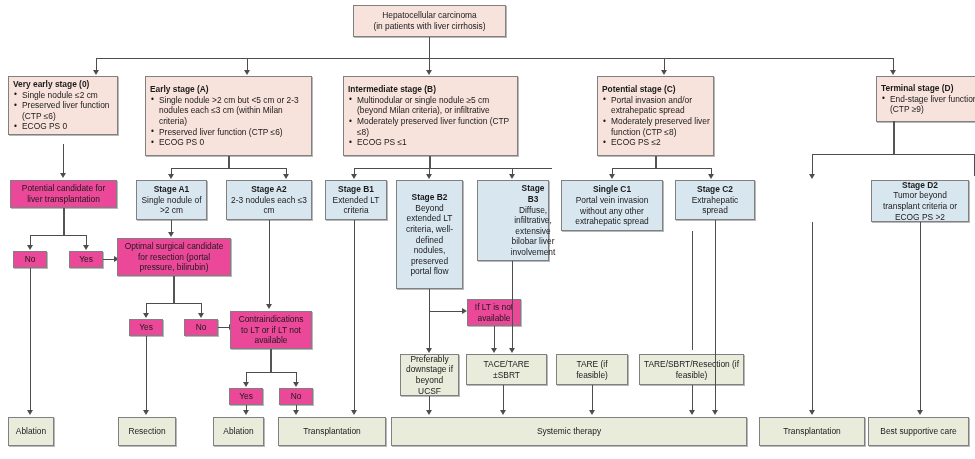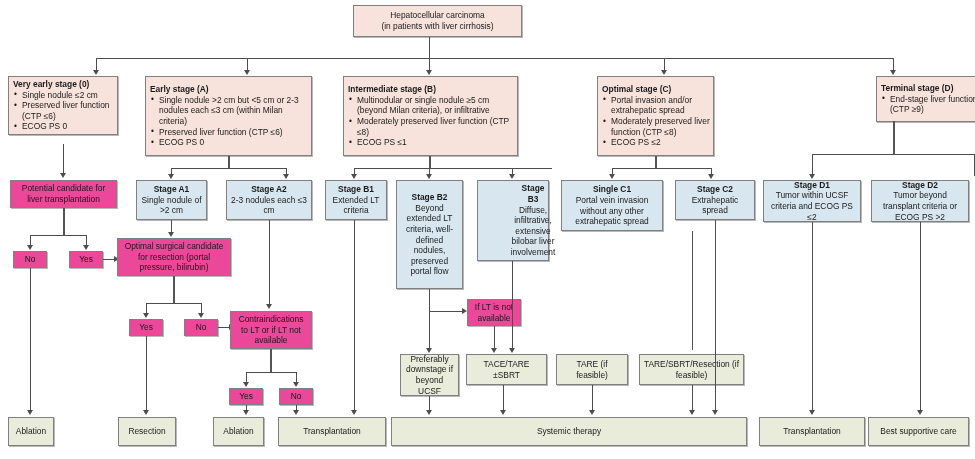--- a/index.html
+++ b/index.html
@@ -66,21 +66,21 @@
     border-bottom:3.5px solid transparent;
     border-left:5px solid #4d4d4d;
     border-right:0;
   }
 </style>
 </head>
 <body>
 
 <div id="canvas">
 
-  <div class="box pink center" style="left:353px;top:5px;width:169px;height:32px;">
+  <div class="box pink center" style="left:353px;top:5px;width:153px;height:32px;">
     <div>Hepatocellular carcinoma</div>
     <div>(in patients with liver cirrhosis)</div>
   </div>
 
   <div class="ln v" style="left:429px;top:37px;height:21px;"></div>
   <div class="ln h" style="left:96px;top:58px;width:797px;"></div>
 
   <div class="ln v" style="left:96px;top:58px;height:14px;"></div>
   <div class="arrow" style="left:92.5px;top:70px;"></div>
   <div class="ln v" style="left:247px;top:58px;height:14px;"></div>
@@ -113,21 +113,21 @@
   <div class="box pink" style="left:343px;top:76px;width:175px;height:80px;">
     <div class="hdr">Intermediate stage (B)</div>
     <ul class="crit">
       <li>Multinodular or single nodule ≥5 cm (beyond Milan criteria), or infiltrative</li>
       <li>Moderately preserved liver function (CTP ≤8)</li>
       <li>ECOG PS ≤1</li>
     </ul>
   </div>
 
   <div class="box pink" style="left:597px;top:76px;width:117px;height:80px;">
-    <div class="hdr">Optimal stage (C)</div>
+    <div class="hdr">Potential stage (C)</div>
     <ul class="crit">
       <li>Portal invasion and/or extrahepatic spread</li>
       <li>Moderately preserved liver function (CTP ≤8)</li>
       <li>ECOG PS ≤2</li>
     </ul>
   </div>
 
   <div class="box pink" style="left:876px;top:76px;width:106px;height:46px;">
     <div class="hdr">Terminal stage (D)</div>
     <ul class="crit">
@@ -319,24 +319,20 @@
   <div class="ln v" style="left:692px;top:231px;height:119px;"></div>
   <div class="ln v" style="left:715px;top:220px;height:192px;"></div>
   <div class="arrow" style="left:711.5px;top:410px;"></div>
 
   <div class="ln v thick" style="left:893px;top:121px;width:2px;height:33px;"></div>
   <div class="ln h" style="left:812px;top:154px;width:162px;"></div>
   <div class="ln v" style="left:812px;top:154px;height:22px;"></div>
   <div class="arrow" style="left:808.5px;top:174px;"></div>
   <div class="ln v" style="left:974px;top:154px;height:22px;"></div>
 
-  <div class="box blue center" style="left:763px;top:180px;width:98px;height:42px;">
-    <div class="ttl">Stage D1</div>
-    <div class="pad">Tumor within UCSF criteria and ECOG PS ≤2</div>
-  </div>
 
   <div class="box blue center" style="left:871px;top:180px;width:98px;height:42px;">
     <div class="ttl">Stage D2</div>
     <div class="pad">Tumor beyond transplant criteria or ECOG PS &gt;2</div>
   </div>
 
   <div class="ln v" style="left:812px;top:222px;height:190px;"></div>
   <div class="arrow" style="left:808.5px;top:410px;"></div>
   <div class="ln v" style="left:920px;top:222px;height:190px;"></div>
   <div class="arrow" style="left:916.5px;top:410px;"></div>

